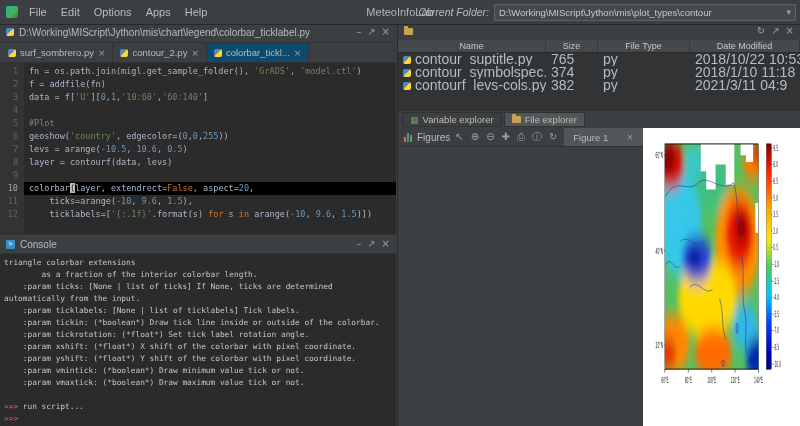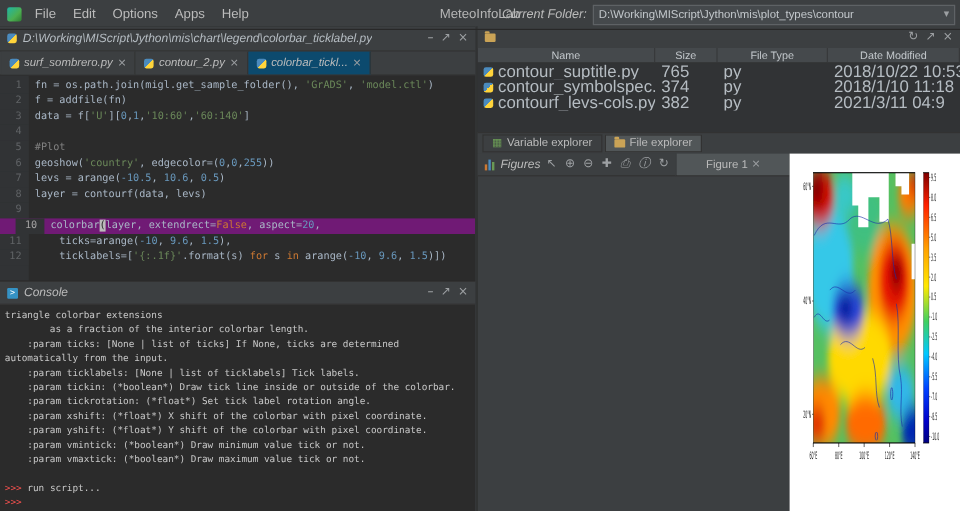--- a/index.html
+++ b/index.html
@@ -17,38 +17,38 @@
   .folder-select{width:292px;height:15px;background:#45494c;border:1px solid #5e6265;
                  display:flex;align-items:center;padding:0 4px;font-size:9.5px;color:#c3c8cc;}
   .folder-value{flex:1;white-space:nowrap;overflow:hidden;}
   .dd-arrow{color:#9da0a3;font-size:9px;padding-left:4px;font-family:"DejaVu Sans",sans-serif;}
   
   .left-col{position:absolute;top:22px;left:0;width:396px;bottom:0;background:#2b2b2b;}
   .right-col{position:absolute;top:22px;left:397px;right:0;bottom:0;background:#3c3f41;border-left:1px solid #2b2b2b;box-sizing:border-box;}
   
   .editor-panel{position:absolute;top:0;left:0;right:0;height:212px;display:flex;flex-direction:column;background:#2b2b2b;}
   .panel-header{height:18px;background:#3c3f41;display:flex;align-items:center;gap:5px;
-                padding:0 6px;font-size:10px;border-bottom:1px solid #323232;flex:none;font-style:italic;}
+                padding:0 6px;font-size:10px;border-bottom:1px solid #323232;flex:none;}
   .editor-header{height:20px;}
   .hdr-path{white-space:nowrap;overflow:hidden;color:#b5bcc2;}
   .win-icons{margin-left:auto;display:flex;gap:6px;align-items:center;}
   .win-icon,.tool-icon{color:#9da0a3;font-size:10px;line-height:1;font-family:"DejaVu Sans",sans-serif;}
   .py-icon{width:8px;height:8px;border-radius:2px;flex:none;display:inline-block;
            background:linear-gradient(135deg,#4b8bbe 50%,#ffd43b 50%);}
   .editor-tabs{height:19px;background:#3c3f41;display:flex;align-items:stretch;padding-left:1px;
-               border-bottom:1px solid #323232;flex:none;font-style:italic;}
+               border-bottom:1px solid #323232;flex:none;}
   .etab{display:flex;align-items:center;gap:4px;padding:0 7px;font-size:9.5px;color:#bbbbbb;
         border-right:1px solid #323232;background:#3c3f41;}
   .etab.active{background:#0c4a6e;}
   .tab-close{color:#9da0a3;font-size:9px;font-family:"DejaVu Sans",sans-serif;}
   .code-area{flex:1;position:relative;overflow:hidden;background:#2b2b2b;
              font-family:"DejaVu Sans Mono",monospace;font-size:8.5px;line-height:13px;padding-top:2px;}
   .code-area::before{content:"";position:absolute;top:0;left:0;width:24px;bottom:0;background:#313335;}
   .code-line{display:flex;white-space:pre;position:relative;}
-  .code-line.cur-line{background:#701a75;padding-left:13px;}
+  .code-line.cur-line{background:#000000;}
   .ln{width:18px;flex:none;text-align:right;padding-right:6px;color:#606366;background:#313335;}
   .cur-line .ln{color:#a4a3a3;}
   .ltx{padding-left:5px;}
   .tp{color:#a9b7c6}.ts{color:#6a8759}.tn{color:#6897bb}.tk{color:#cc7832}.tc{color:#808080}
   .tcur{background:#bbbbbb;color:#2b2b2b;}
   
   .console-panel{position:absolute;top:212px;left:0;right:0;bottom:0;display:flex;flex-direction:column;
                  background:#2b2b2b;border-top:1px solid #323232;}
   .console-icon{width:9px;height:9px;flex:none;background:#3592c4;border-radius:1px;
                 color:#fff;font-size:7px;line-height:9px;text-align:center;font-family:"DejaVu Sans Mono",monospace;}
@@ -76,21 +76,21 @@
   
   .fig-panel{position:absolute;top:106px;left:0;right:0;bottom:0;display:flex;}
   .chart-icon{display:inline-flex;align-items:flex-end;gap:1px;height:9px;}
   .chart-icon i{display:block;width:2px;background:#6a9955;}
   .chart-icon i:nth-child(1){height:5px;background:#cc7832;}
   .chart-icon i:nth-child(2){height:9px;background:#4b8bbe;}
   .chart-icon i:nth-child(3){height:7px;}
   .fig-toolbar{margin-left:auto;display:flex;gap:7px;align-items:center;}
   .fig-tabs{height:18px;background:#3c3f41;display:flex;align-items:stretch;padding-left:1px;
             border-bottom:1px solid #323232;flex:none;}
-  .fig-tab{display:flex;align-items:center;gap:3px;padding:0 24px;font-size:9.5px;background:#515658;}
+  .fig-tab{display:flex;align-items:center;gap:18px;padding:0 9px;font-size:9.5px;background:#515658;}
   .fig-canvas{flex:1;background:#ffffff;position:relative;overflow:hidden;}
   .fig-canvas svg{display:block;width:100%;height:100%;}
   .axlab{font-family:"DejaVu Sans",sans-serif;font-size:7.5px;fill:#1a1a1a;}
 </style>
 </head>
 <body>
 
 <div class="app">
 
   <div class="menubar">

